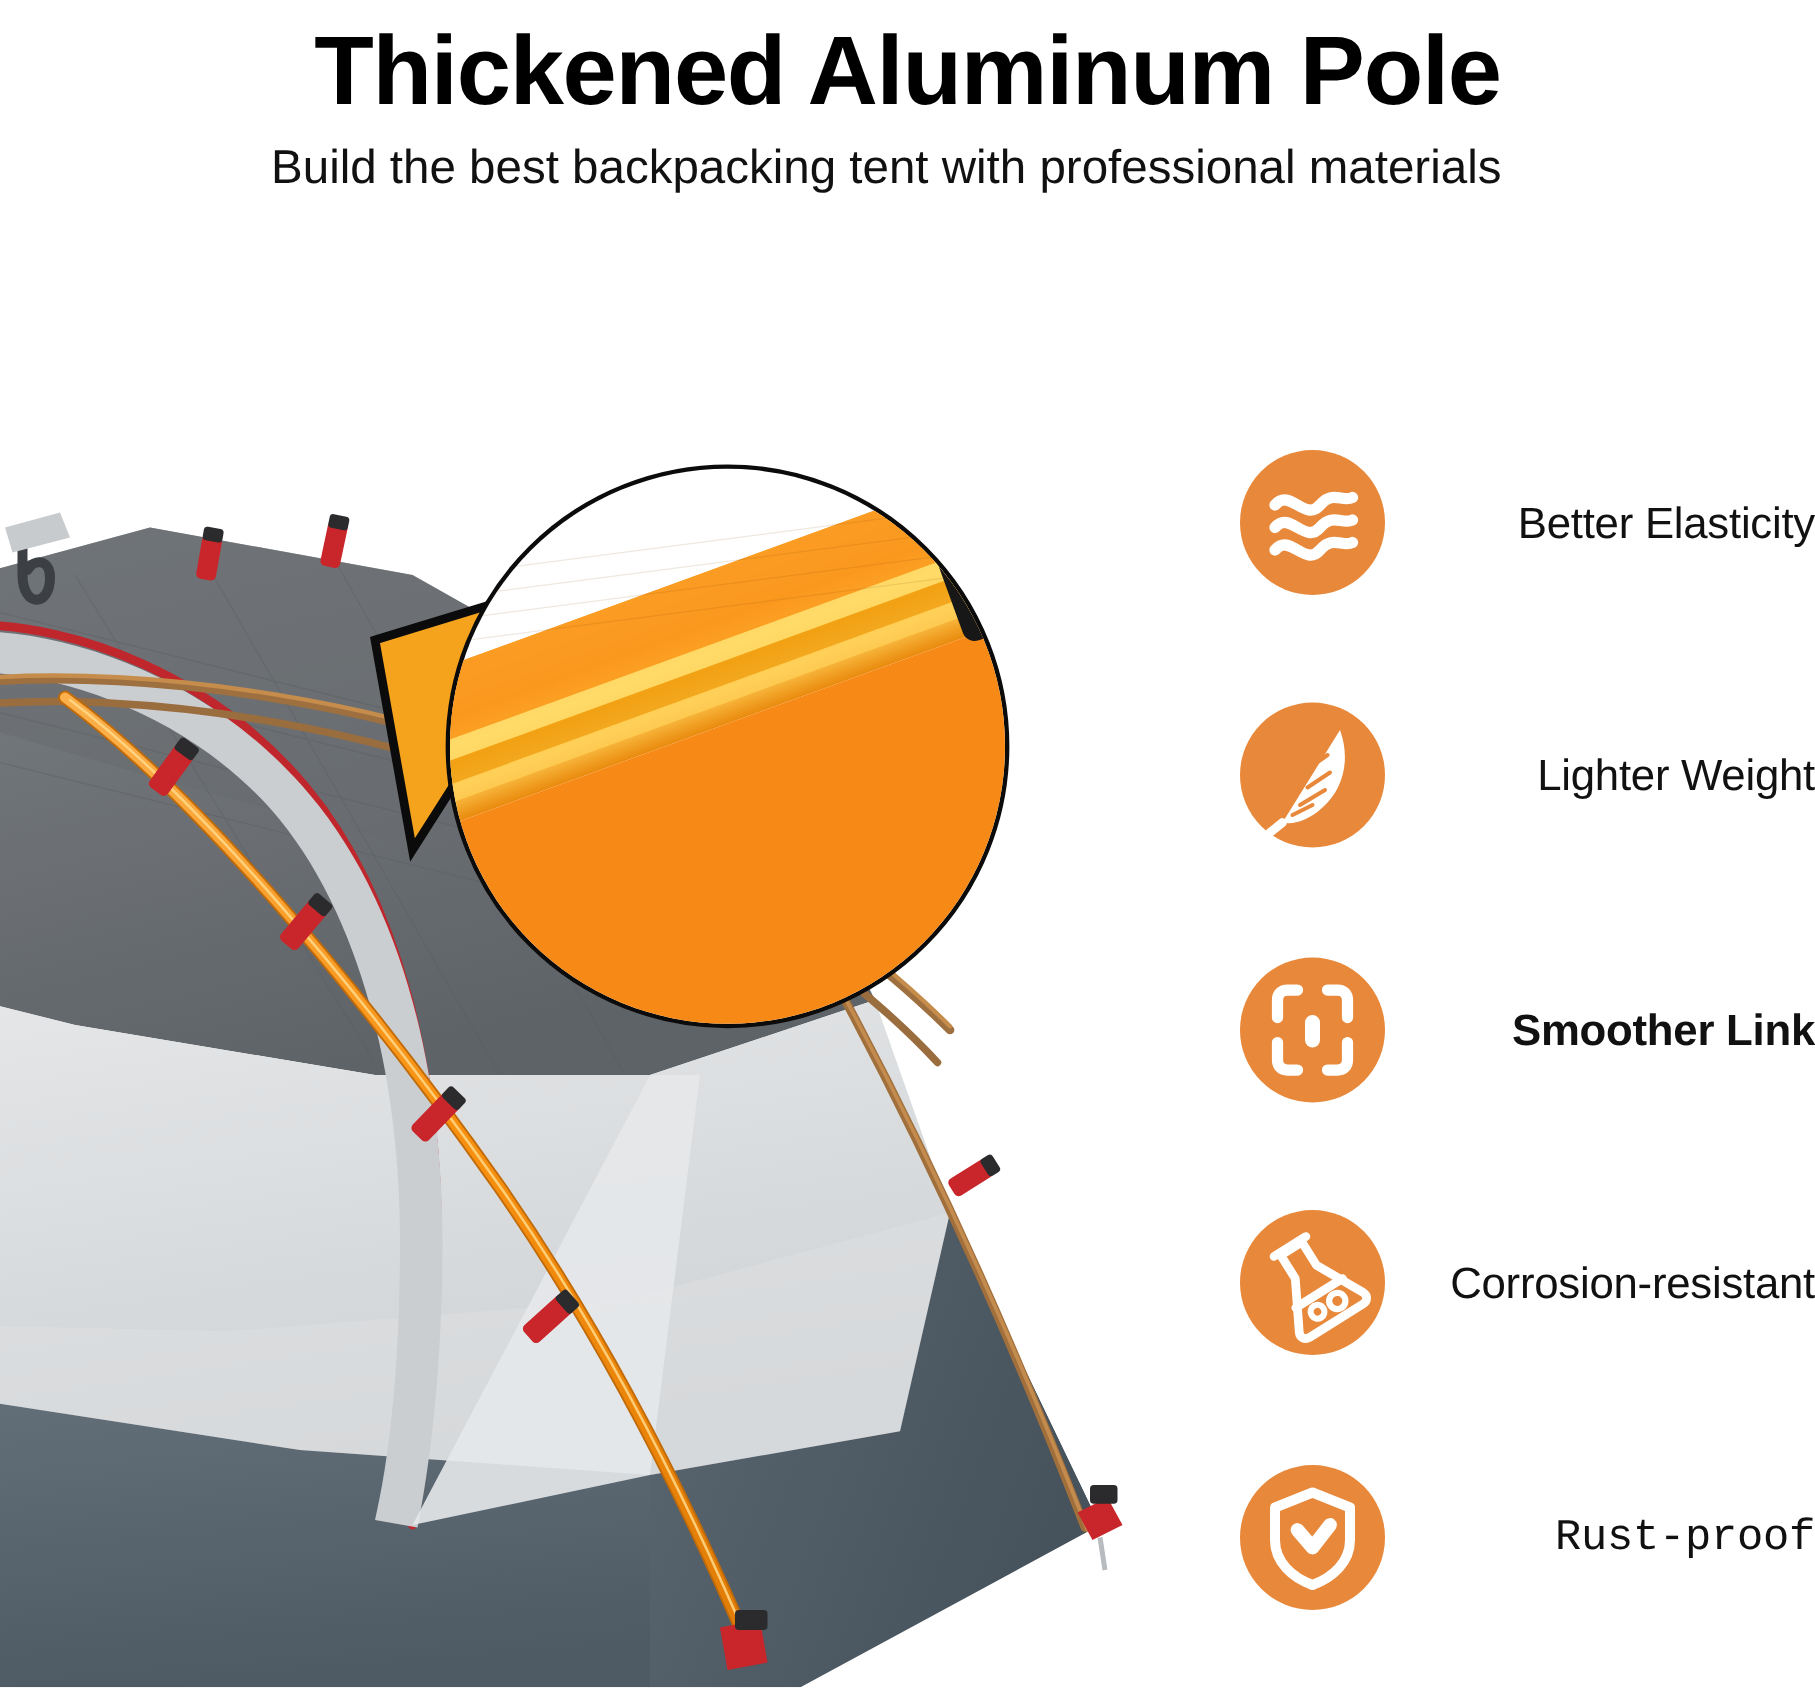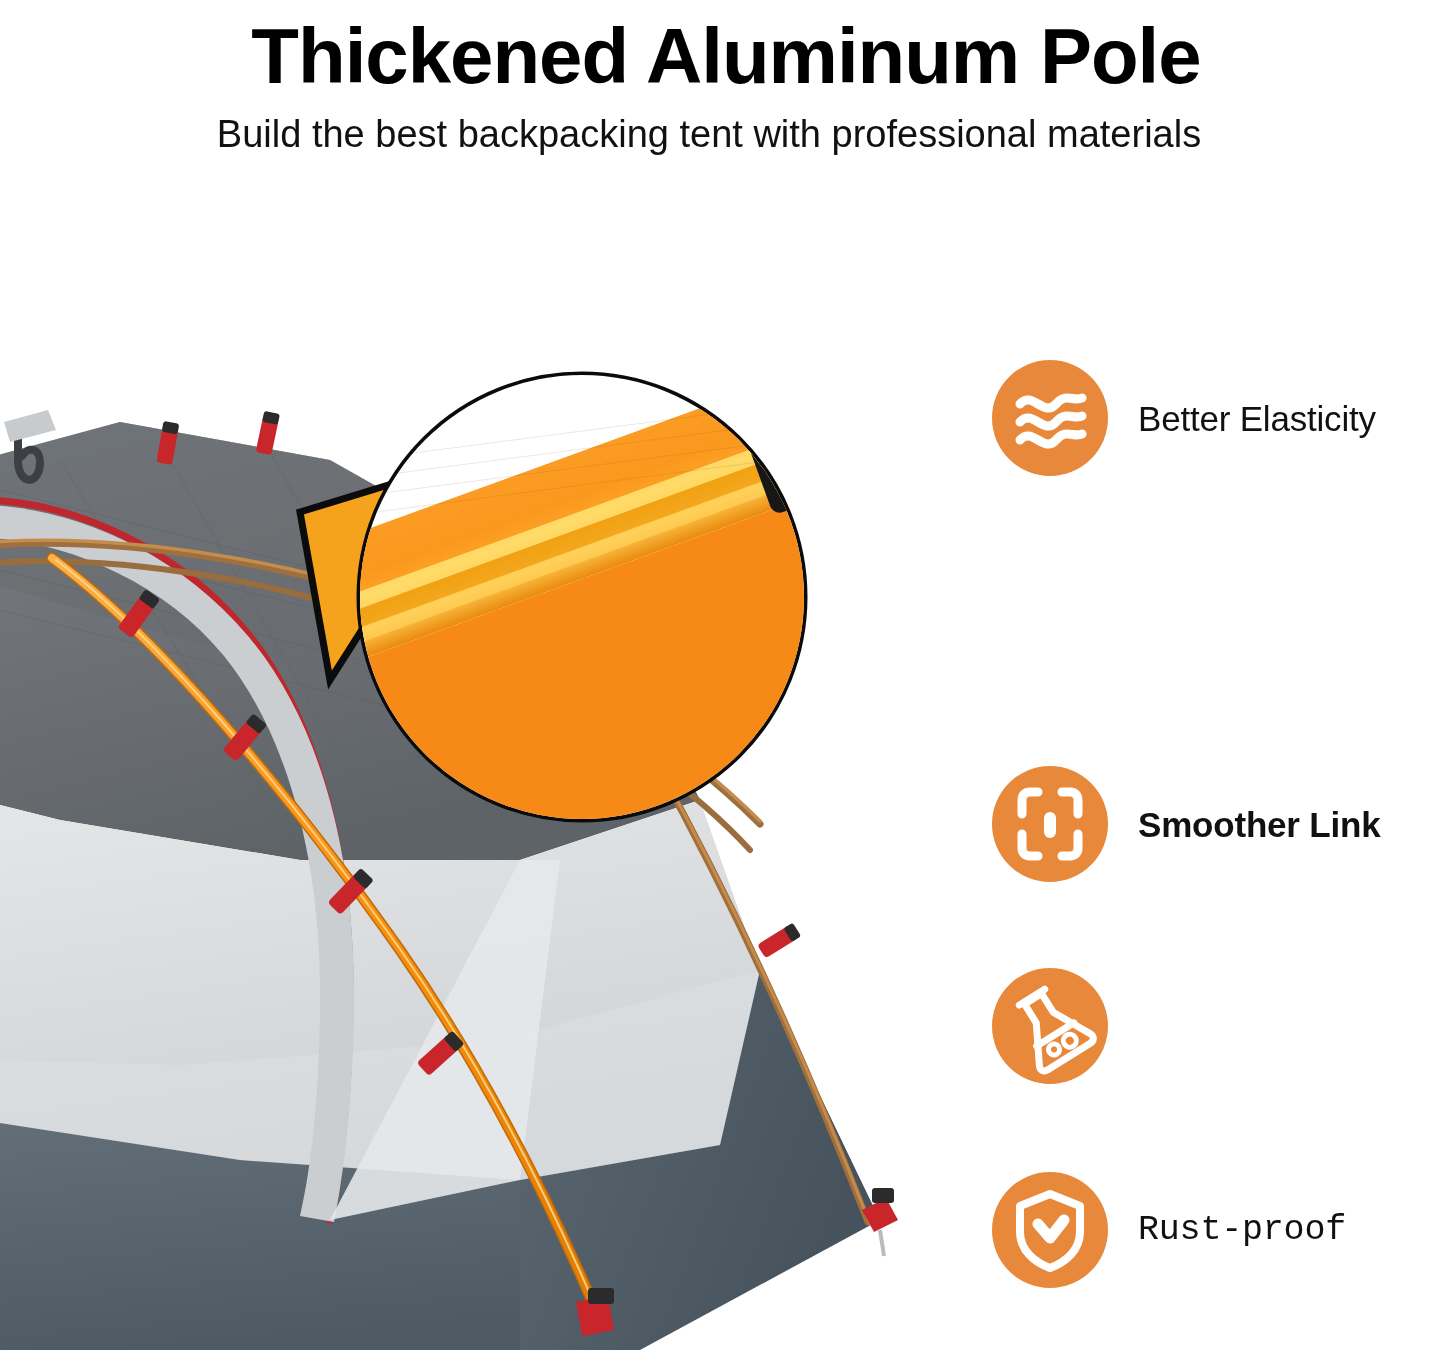--- a/index.html
+++ b/index.html
@@ -66,21 +66,21 @@
     height:116px;
     width:314px;
     display:flex;
     flex-direction:column;
     justify-content:center;
     font-size:35px;
     line-height:41px;
     color:#111111;
     letter-spacing:-0.2px;
   }
-  .flabel .ln { white-space:nowrap; }
+  .flabel .ln { white-space:nowrap;text-align:right; }
 </style>
 </head>
 <body>
 
 <div id="header">
   <div id="title">Thickened Aluminum Pole</div>
   <div id="subtitle">Build the best backpacking tent with professional materials</div>
 </div>
 
 <div id="photo">
@@ -273,20 +273,37 @@
           <path d="M 28 62 C 40 48 52 76 64 62 C 74 50 82 60 90 56"></path>
           <path d="M 28 80 C 40 66 52 94 64 80 C 74 68 82 78 90 74"></path>
         </g>
       </svg>
     </div>
     <div class="flabel">
       <span class="ln">Better Elasticity</span>
     </div>
   </div>
 
+  <div class="feature" style="top:202px;">
+    <div class="fcircle">
+      <svg width="116" height="116" viewBox="0 0 116 116">
+        <path d="M 80 22 C 88 44 84 68 66 84 C 54 95 42 98 34 96 L 80 22 Z" fill="#FFFFFF"></path>
+        <path d="M 34 96 L 24 104" stroke="#FFFFFF" stroke-width="7" stroke-linecap="round" fill="none"></path>
+        <g stroke="#E8883A" stroke-width="3.2" fill="none" stroke-linecap="round">
+          <path d="M 70 42 L 56 52"></path>
+          <path d="M 72 56 L 54 68"></path>
+          <path d="M 68 70 L 48 82"></path>
+          <path d="M 58 82 L 42 90"></path>
+        </g>
+      </svg>
+    </div>
+    <div class="flabel">
+      <span class="ln">Lighter Weight</span>
+    </div>
+  </div>
 
   <div class="feature" style="top:406px;font-weight:bold;">
     <div class="fcircle">
       <svg width="116" height="116" viewBox="0 0 116 116">
         <g fill="none" stroke="#FFFFFF" stroke-width="9" stroke-linecap="round" stroke-linejoin="round">
           <path d="M 46 26 L 38 26 C 33 26 30 29 30 34 L 30 48"></path>
           <path d="M 70 26 L 78 26 C 83 26 86 29 86 34 L 86 48"></path>
           <path d="M 30 68 L 30 82 C 30 87 33 90 38 90 L 46 90"></path>
           <path d="M 86 68 L 86 82 C 86 87 83 90 78 90 L 70 90"></path>
         </g>
@@ -306,20 +323,23 @@
             <path d="M 48 26 L 48 48 L 28 86 C 26 90 28 94 33 94 L 83 94
                      C 88 94 90 90 88 86 L 68 48 L 68 26 Z"></path>
             <path d="M 43 24 L 73 24"></path>
             <path d="M 36 68 L 80 68"></path>
           </g>
           <circle cx="49" cy="80" r="5.5" fill="none" stroke="#FFFFFF" stroke-width="5"></circle>
           <circle cx="67" cy="81" r="6.5" fill="none" stroke="#FFFFFF" stroke-width="5"></circle>
         </g>
       </svg>
     </div>
+    <div class="flabel">
+      <span class="ln">Corrosion-resistant</span>
+    </div>
   </div>
 
   <div class="feature" style="top:812px;font-family:Liberation Mono, monospace;">
     <div class="fcircle">
       <svg width="116" height="116" viewBox="0 0 116 116">
         <path d="M 58 22 L 88 34 L 88 60 C 88 78 74 90 58 96
                  C 42 90 28 78 28 60 L 28 34 Z" fill="none" stroke="#FFFFFF" stroke-width="8" stroke-linejoin="round"></path>
         <path d="M 46 52 L 58 66 L 72 48" fill="none" stroke="#FFFFFF" stroke-width="11" stroke-linecap="round" stroke-linejoin="round"></path>
       </svg>
     </div>

